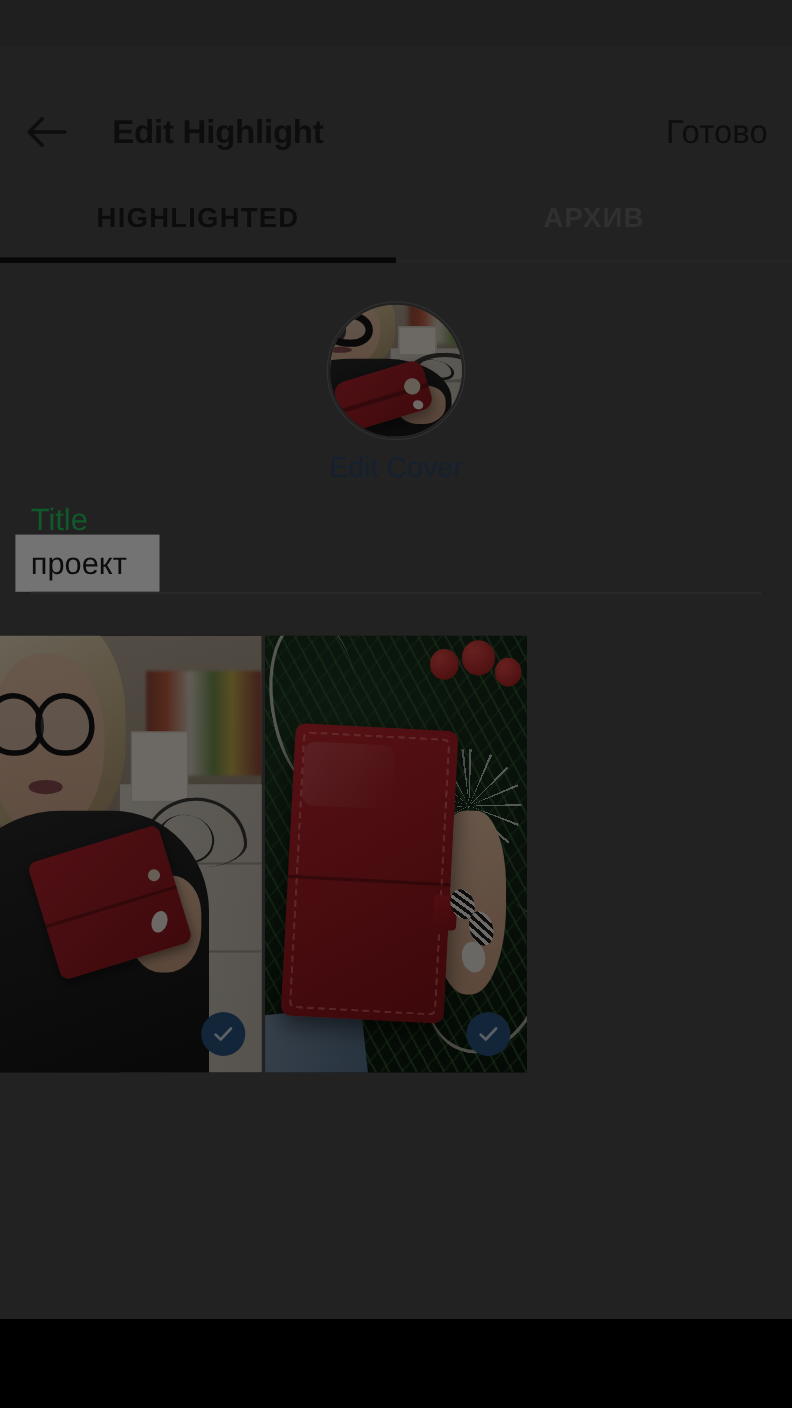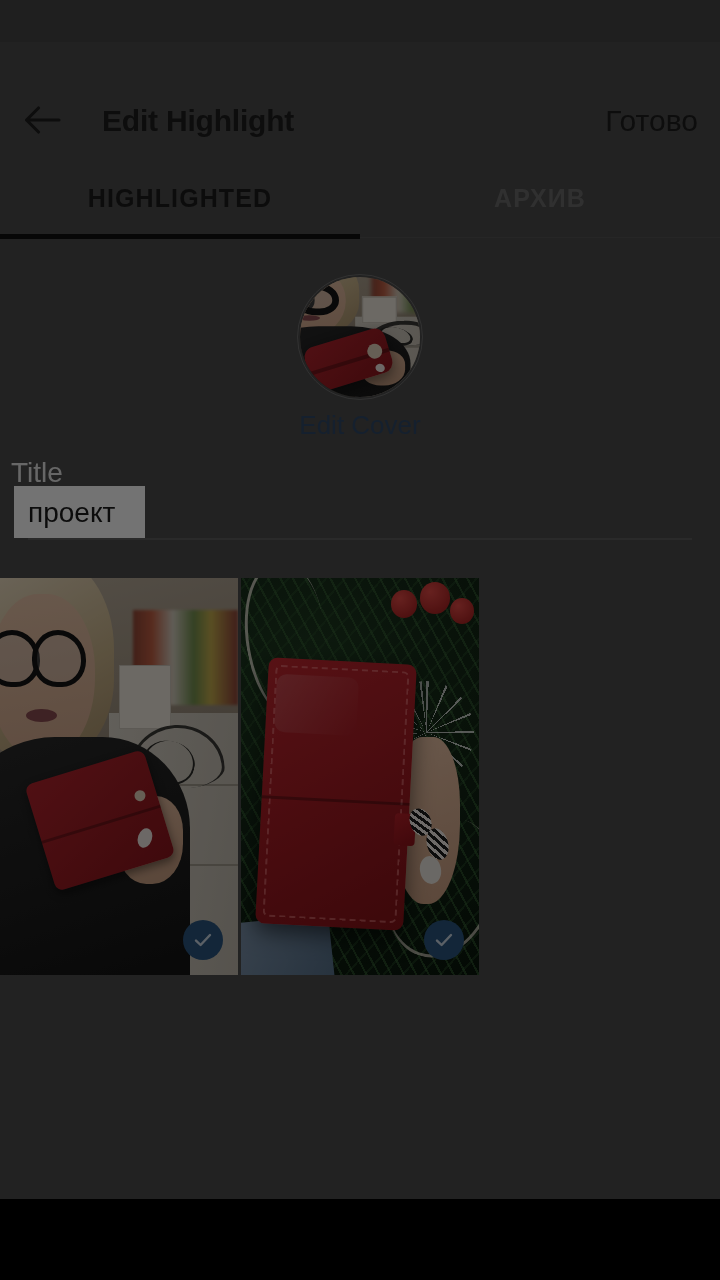--- a/index.html
+++ b/index.html
@@ -84,22 +84,22 @@
     border-radius:50%; overflow:hidden; background:#2a2622;
   }
 
   .edit-cover-link {
     position:absolute; left:0; top:368px; width:720px;
     text-align:center; font-size:26px; color:#2f4867;
   }
 
   
   .title-label {
-    position:absolute; left:11px; top:415px;
-    font-size:28px; color:#e5e5e5;
+    position:absolute; left:28px; top:415px;
+    font-size:28px; color:#22c55e;
   }
   .title-highlight {
     position:absolute; left:14px; top:444px; width:131px; height:52px;
     background:#ffffff;
   }
   .title-value {
     position:absolute; left:28px; top:455px;
     font-size:28px; color:#1b1b1b; white-space:nowrap;
   }
   .title-rule {

